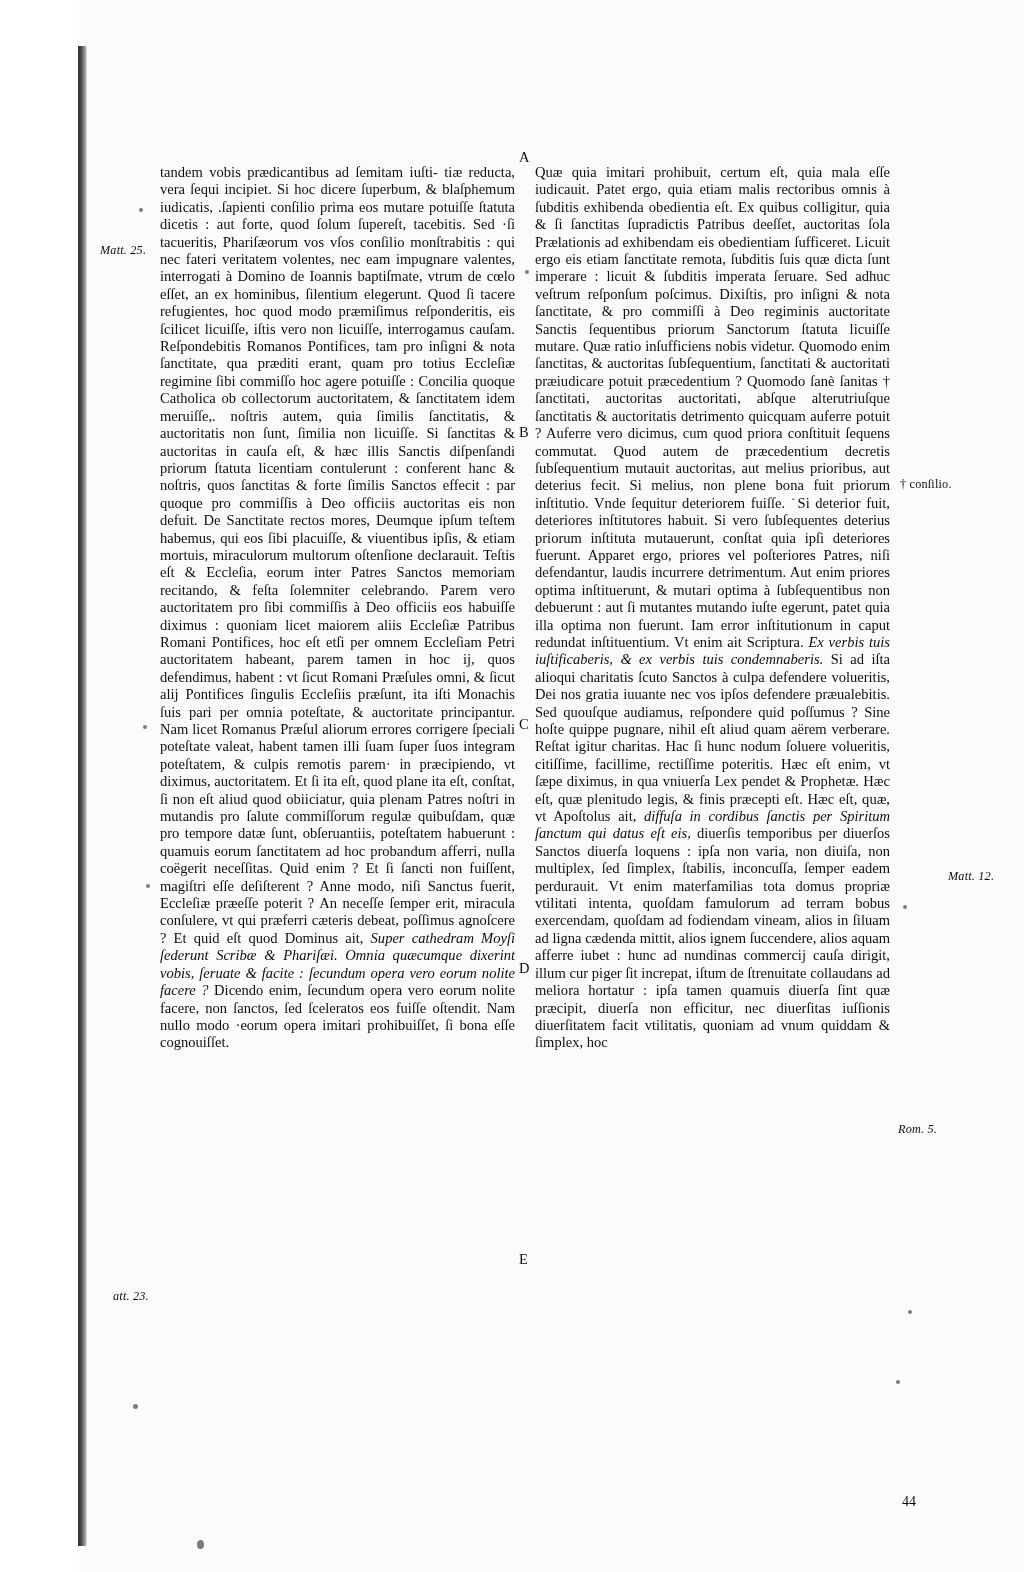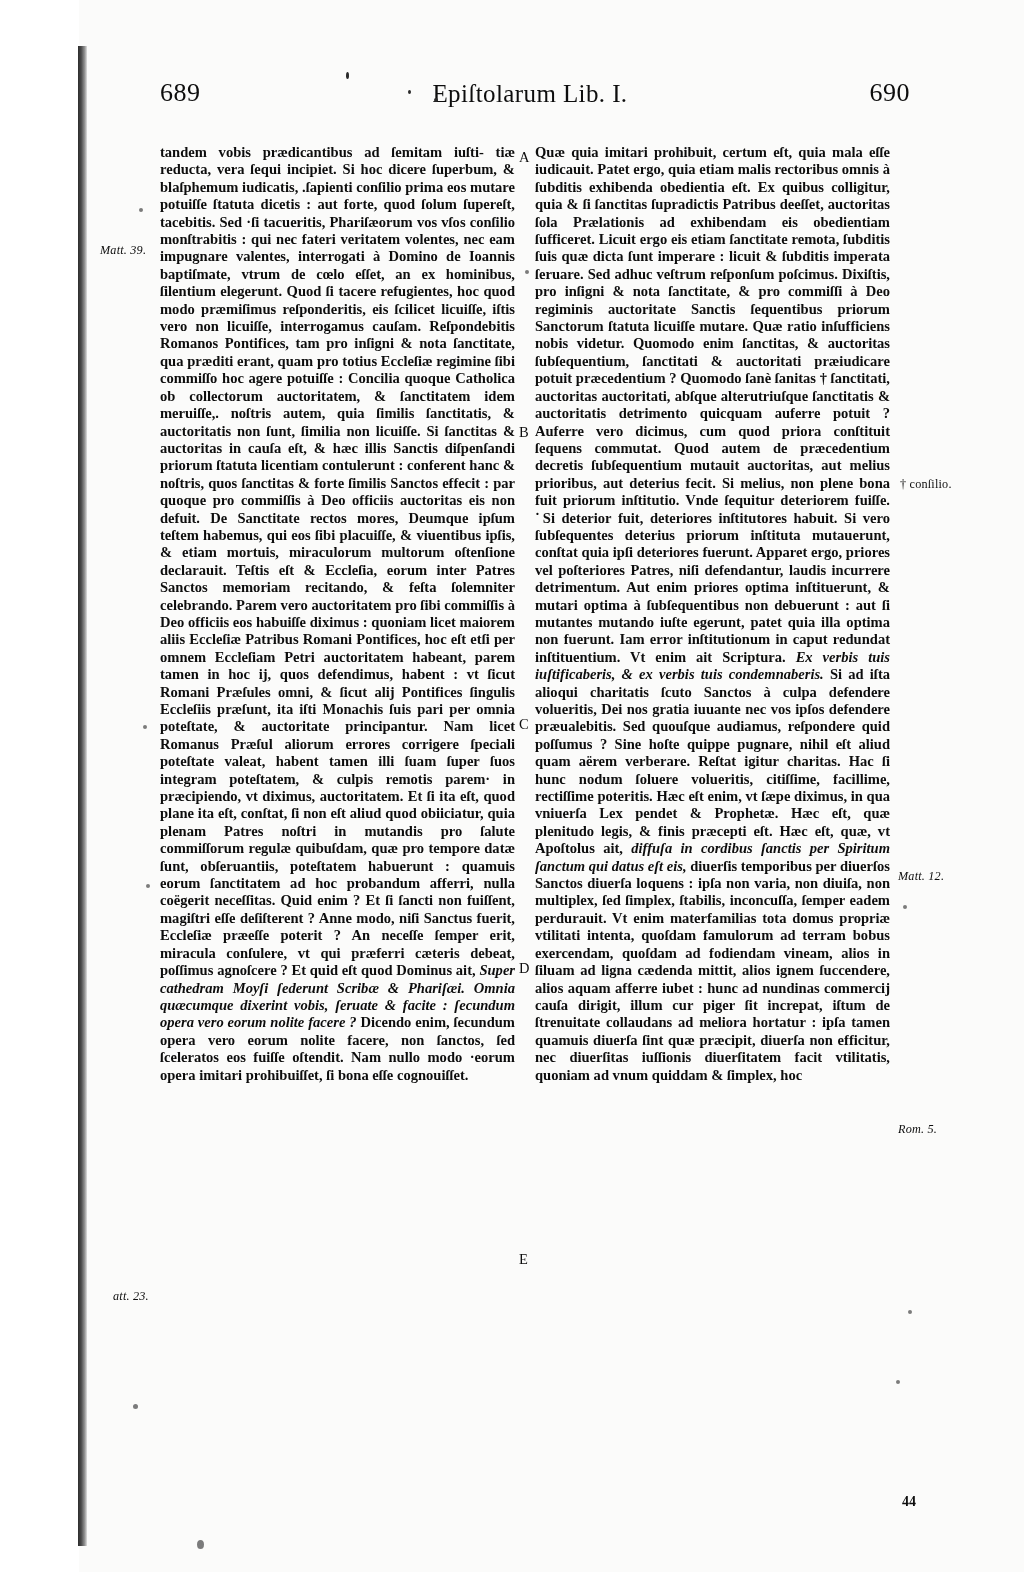--- a/index.html
+++ b/index.html
@@ -60,28 +60,27 @@
   }
   .speck {
     position: absolute;
     background: #2b2b2b;
     border-radius: 50%;
   }
 
   
   .col {
     position: absolute;
-    top: 144px;
+    top: 164px;
     width: 355px;
     font-size: 14.55px;
     line-height: 17.4px;
     text-align: justify;
     text-align-last: left;
     hyphens: manual;
-    font-weight: bold;
   }
   #col-left  { left: 160px; }
   #col-right { left: 535px; }
 
   .col p {
     margin: 0;
     text-indent: 0;
   }
   .col i, .col em {
     font-style: italic;
@@ -94,83 +93,75 @@
     font-style: italic;
     letter-spacing: .2px;
     white-space: nowrap;
   }
   #note-matt21 { left: 100px;  top: 243px; }
   #note-matt23 { left: 84px;   top: 1289px; margin-left: 29px; }
   #note-sanctitas {
     left: 900px; top: 477px;
     font-style: normal;
   }
-  #note-matt12 { left: 898px;  top: 869px; }
+  #note-matt12 { left: 948px;  top: 869px; }
   #note-rom5   { left: 898px;  top: 1122px; }
 
   
   .section-letter {
     position: absolute;
     font-size: 14.5px;
     font-family: "Liberation Serif", serif;
   }
   #sec-A { left: 519px; top: 149px; }
   #sec-B { left: 519px; top: 424px; }
   #sec-C { left: 519px; top: 716px; }
   #sec-D { left: 519px; top: 960px; }
   #sec-E { left: 519px; top: 1251px; }
 
   
   #signature-mark {
     position: absolute;
     right: 108px; top: 1494px;
     font-size: 14px;
-    font-weight: bold;
+    font-weight: normal;
   }
 
   
   .blemish {
     position: absolute;
     background: #4a4a4a;
     border-radius: 50%;
     opacity: .72;
   }
 </style>
 </head>
 <body>
 
 <div id="scan-page">
 
   <div id="page-edge-left"></div>
   <div id="binding-shadow"></div>
 
-  <div id="running-head">
-    <span id="folio-left">689</span>
-    <span id="head-title">Epiſtolarum Lib. I.</span>
-    <span id="folio-right">690</span>
-    <span class="speck" style="left:196px;top:-6px;width:3px;height:7px;"></span>
-    <span class="speck" style="left:258px;top:12px;width:3px;height:4px;"></span>
-    <span class="speck" style="left:284px;top:20px;width:4px;height:4px;"></span>
-  </div>
 
   <div id="col-left" class="col">
     <p><span>tandem vobis prædicantibus ad ſemitam iuſti- tiæ reducta, vera ſequi incipiet. Si hoc dicere ſuperbum, &amp; blaſphemum iudicatis, .ſapienti conſilio prima eos mutare potuiſſe ſtatuta dicetis : aut forte, quod ſolum ſupereſt, tacebitis. Sed ·ſi tacueritis, Phariſæorum vos vſos conſilio monſtrabitis : qui nec fateri veritatem volentes, nec eam impugnare valentes, interrogati à Domino de Ioannis baptiſmate, vtrum de cœlo eſſet, an ex hominibus, ſilentium elegerunt. Quod ſi tacere refugientes, hoc quod modo præmiſimus reſponderitis, eis ſcilicet licuiſſe, iſtis vero non licuiſſe, interrogamus cauſam. Reſpondebitis Romanos Pontifices, tam pro inſigni &amp; nota ſanctitate, qua præditi erant, quam pro totius Eccleſiæ regimine ſibi commiſſo hoc agere potuiſſe : Concilia quoque Catholica ob collectorum auctoritatem, &amp; ſanctitatem idem meruiſſe,. noſtris autem, quia ſimilis ſanctitatis, &amp; auctoritatis non ſunt, ſimilia non licuiſſe. Si ſanctitas &amp; auctoritas in cauſa eſt, &amp; hæc illis Sanctis diſpenſandi priorum ſtatuta licentiam contulerunt : conferent hanc &amp; noſtris, quos ſanctitas &amp; forte ſimilis Sanctos effecit : par quoque pro commiſſis à Deo officiis auctoritas eis non defuit. De Sanctitate rectos mores, Deumque ipſum teſtem habemus, qui eos ſibi placuiſſe, &amp; viuentibus ipſis, &amp; etiam mortuis, miraculorum multorum oſtenſione declarauit. Teſtis eſt &amp; Eccleſia, eorum inter Patres Sanctos memoriam recitando, &amp; feſta ſolemniter celebrando. Parem vero auctoritatem pro ſibi commiſſis à Deo officiis eos habuiſſe diximus : quoniam licet maiorem aliis Eccleſiæ Patribus Romani Pontifices, hoc eſt etſi per omnem Eccleſiam Petri auctoritatem habeant, parem tamen in hoc ij, quos defendimus, habent : vt ſicut Romani Præſules omni, &amp; ſicut alij Pontifices ſingulis Eccleſiis præſunt, ita iſti Monachis ſuis pari per omnia poteſtate, &amp; auctoritate principantur. Nam licet Romanus Præſul aliorum errores corrigere ſpeciali poteſtate valeat, habent tamen illi ſuam ſuper ſuos integram poteſtatem, &amp; culpis remotis parem· in præcipiendo, vt diximus, auctoritatem. Et ſi ita eſt, quod plane ita eſt, conſtat, ſi non eſt aliud quod obiiciatur, quia plenam Patres noſtri in mutandis pro ſalute commiſſorum regulæ quibuſdam, quæ pro tempore datæ ſunt, obſeruantiis, poteſtatem habuerunt : quamuis eorum ſanctitatem ad hoc probandum afferri, nulla coëgerit neceſſitas. Quid enim ? Et ſi ſancti non fuiſſent, magiſtri eſſe deſiſterent ? Anne modo, niſi Sanctus fuerit, Eccleſiæ præeſſe poterit ? An neceſſe ſemper erit, miracula conſulere, vt qui præferri cæteris debeat, poſſimus agnoſcere ? Et quid eſt quod Dominus ait, </span><i>Super cathedram Moyſi ſederunt Scribæ &amp; Phariſæi. Omnia quæcumque dixerint vobis, ſeruate &amp; facite : ſecundum opera vero eorum nolite facere ?</i><span> Dicendo enim, ſecundum opera vero eorum nolite facere, non ſanctos, ſed ſceleratos eos fuiſſe oſtendit. Nam nullo modo ·eorum opera imitari prohibuiſſet, ſi bona eſſe cognouiſſet.</span></p>
   </div>
 
   <div id="col-right" class="col">
     <p><span>Quæ quia imitari prohibuit, certum eſt, quia mala eſſe iudicauit. Patet ergo, quia etiam malis rectoribus omnis à ſubditis exhibenda obedientia eſt. Ex quibus colligitur, quia &amp; ſi ſanctitas ſupradictis Patribus deeſſet, auctoritas ſola Prælationis ad exhibendam eis obedientiam ſufficeret. Licuit ergo eis etiam ſanctitate remota, ſubditis ſuis quæ dicta ſunt imperare : licuit &amp; ſubditis imperata ſeruare. Sed adhuc veſtrum reſponſum poſcimus. Dixiſtis, pro inſigni &amp; nota ſanctitate, &amp; pro commiſſi à Deo regiminis auctoritate Sanctis ſequentibus priorum Sanctorum ſtatuta licuiſſe mutare. Quæ ratio inſufficiens nobis videtur. Quomodo enim ſanctitas, &amp; auctoritas ſubſequentium, ſanctitati &amp; auctoritati præiudicare potuit præcedentium ? Quomodo ſanè ſanitas † ſanctitati, auctoritas auctoritati, abſque alterutriuſque ſanctitatis &amp; auctoritatis detrimento quicquam auferre potuit ? Auferre vero dicimus, cum quod priora conſtituit ſequens commutat. Quod autem de præcedentium decretis ſubſequentium mutauit auctoritas, aut melius prioribus, aut deterius fecit. Si melius, non plene bona fuit priorum inſtitutio. Vnde ſequitur deteriorem fuiſſe. ˙Si deterior fuit, deteriores inſtitutores habuit. Si vero ſubſequentes deterius priorum inſtituta mutauerunt, conſtat quia ipſi deteriores fuerunt. Apparet ergo, priores vel poſteriores Patres, niſi defendantur, laudis incurrere detrimentum. Aut enim priores optima inſtituerunt, &amp; mutari optima à ſubſequentibus non debuerunt : aut ſi mutantes mutando iuſte egerunt, patet quia illa optima non fuerunt. Iam error inſtitutionum in caput redundat inſtituentium. Vt enim ait Scriptura. </span><i>Ex verbis tuis iuſtificaberis, &amp; ex verbis tuis condemnaberis.</i><span> Si ad iſta alioqui charitatis ſcuto Sanctos à culpa defendere volueritis, Dei nos gratia iuuante nec vos ipſos defendere præualebitis. Sed quouſque audiamus, reſpondere quid poſſumus ? Sine hoſte quippe pugnare, nihil eſt aliud quam aërem verberare. Reſtat igitur charitas. Hac ſi hunc nodum ſoluere volueritis, citiſſime, facillime, rectiſſime poteritis. Hæc eſt enim, vt ſæpe diximus, in qua vniuerſa Lex pendet &amp; Prophetæ. Hæc eſt, quæ plenitudo legis, &amp; finis præcepti eſt. Hæc eſt, quæ, vt Apoſtolus ait, </span><i>diffuſa in cordibus ſanctis per Spiritum ſanctum qui datus eſt eis,</i><span> diuerſis temporibus per diuerſos Sanctos diuerſa loquens : ipſa non varia, non diuiſa, non multiplex, ſed ſimplex, ſtabilis, inconcuſſa, ſemper eadem perdurauit. Vt enim materfamilias tota domus propriæ vtilitati intenta, quoſdam famulorum ad terram bobus exercendam, quoſdam ad fodiendam vineam, alios in ſiluam ad ligna cædenda mittit, alios ignem ſuccendere, alios aquam afferre iubet : hunc ad nundinas commercij cauſa dirigit, illum cur piger ſit increpat, iſtum de ſtrenuitate collaudans ad meliora hortatur : ipſa tamen quamuis diuerſa ſint quæ præcipit, diuerſa non efficitur, nec diuerſitas iuſſionis diuerſitatem facit vtilitatis, quoniam ad vnum quiddam &amp; ſimplex, hoc</span></p>
   </div>
 
   <span id="sec-A" class="section-letter">A</span>
   <span id="sec-B" class="section-letter">B</span>
   <span id="sec-C" class="section-letter">C</span>
   <span id="sec-D" class="section-letter">D</span>
   <span id="sec-E" class="section-letter">E</span>
 
-  <span id="note-matt21" class="margin-note">Matt. 39.</span>
+  <span id="note-matt21" class="margin-note">Matt. 25.</span>
   <span id="note-matt23" class="margin-note">att. 23.</span>
   <span id="note-sanctitas" class="margin-note">† conſilio.</span>
   <span id="note-matt12" class="margin-note">Matt. 12.</span>
   <span id="note-rom5" class="margin-note">Rom. 5.</span>
 
   <span id="signature-mark">44</span>
 
   <span class="blemish" style="left:139px;top:208px;width:4px;height:4px;"></span>
   <span class="blemish" style="left:143px;top:725px;width:4px;height:4px;"></span>
   <span class="blemish" style="left:133px;top:1404px;width:5px;height:5px;"></span>

